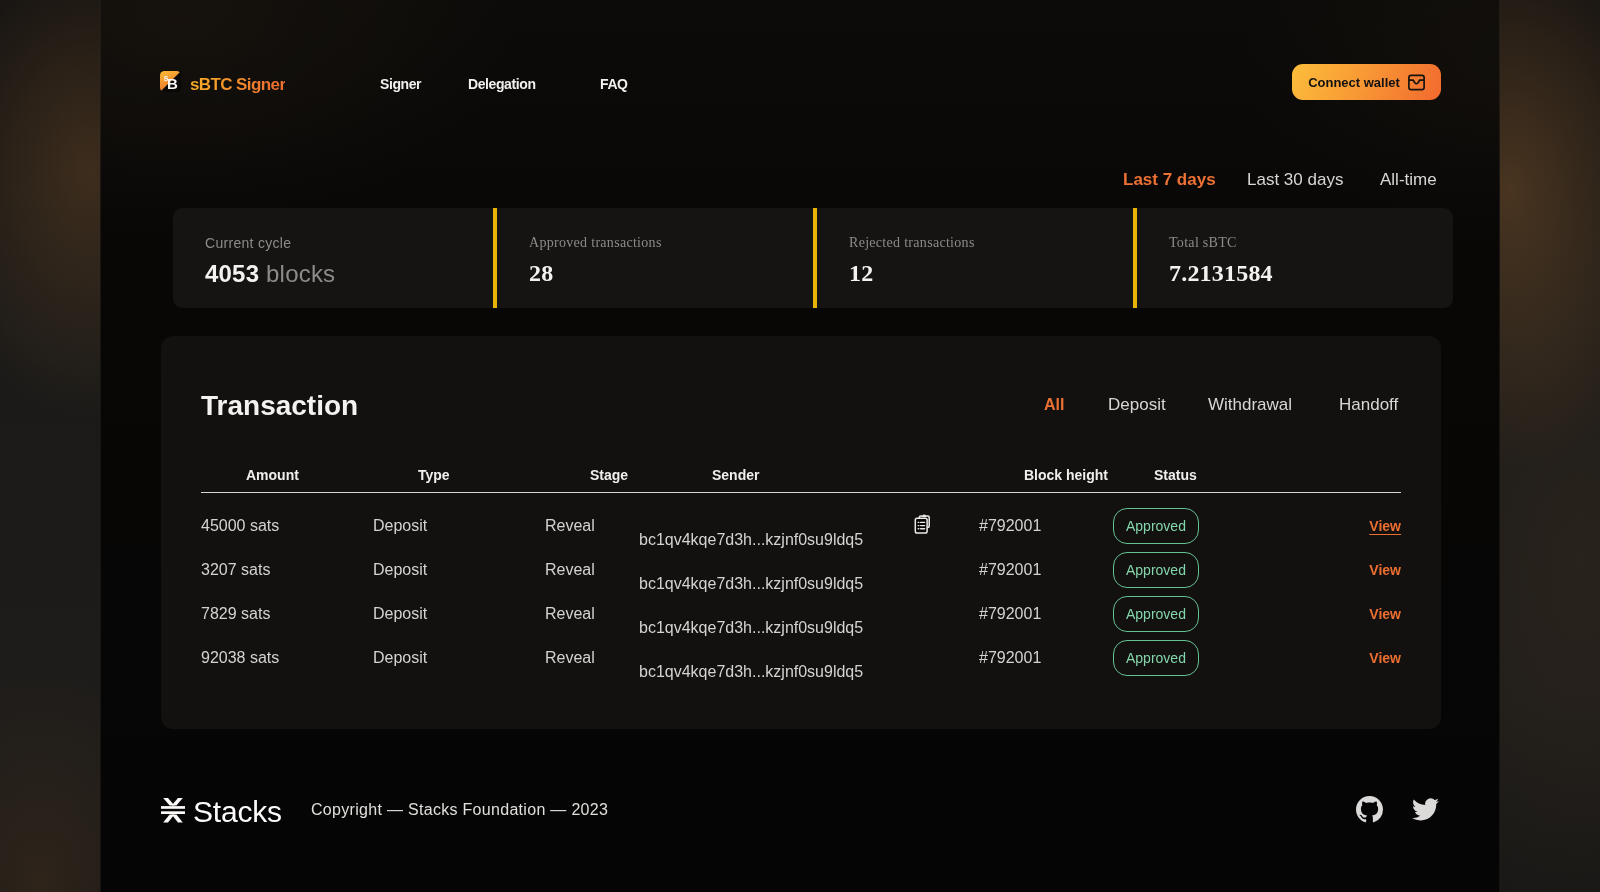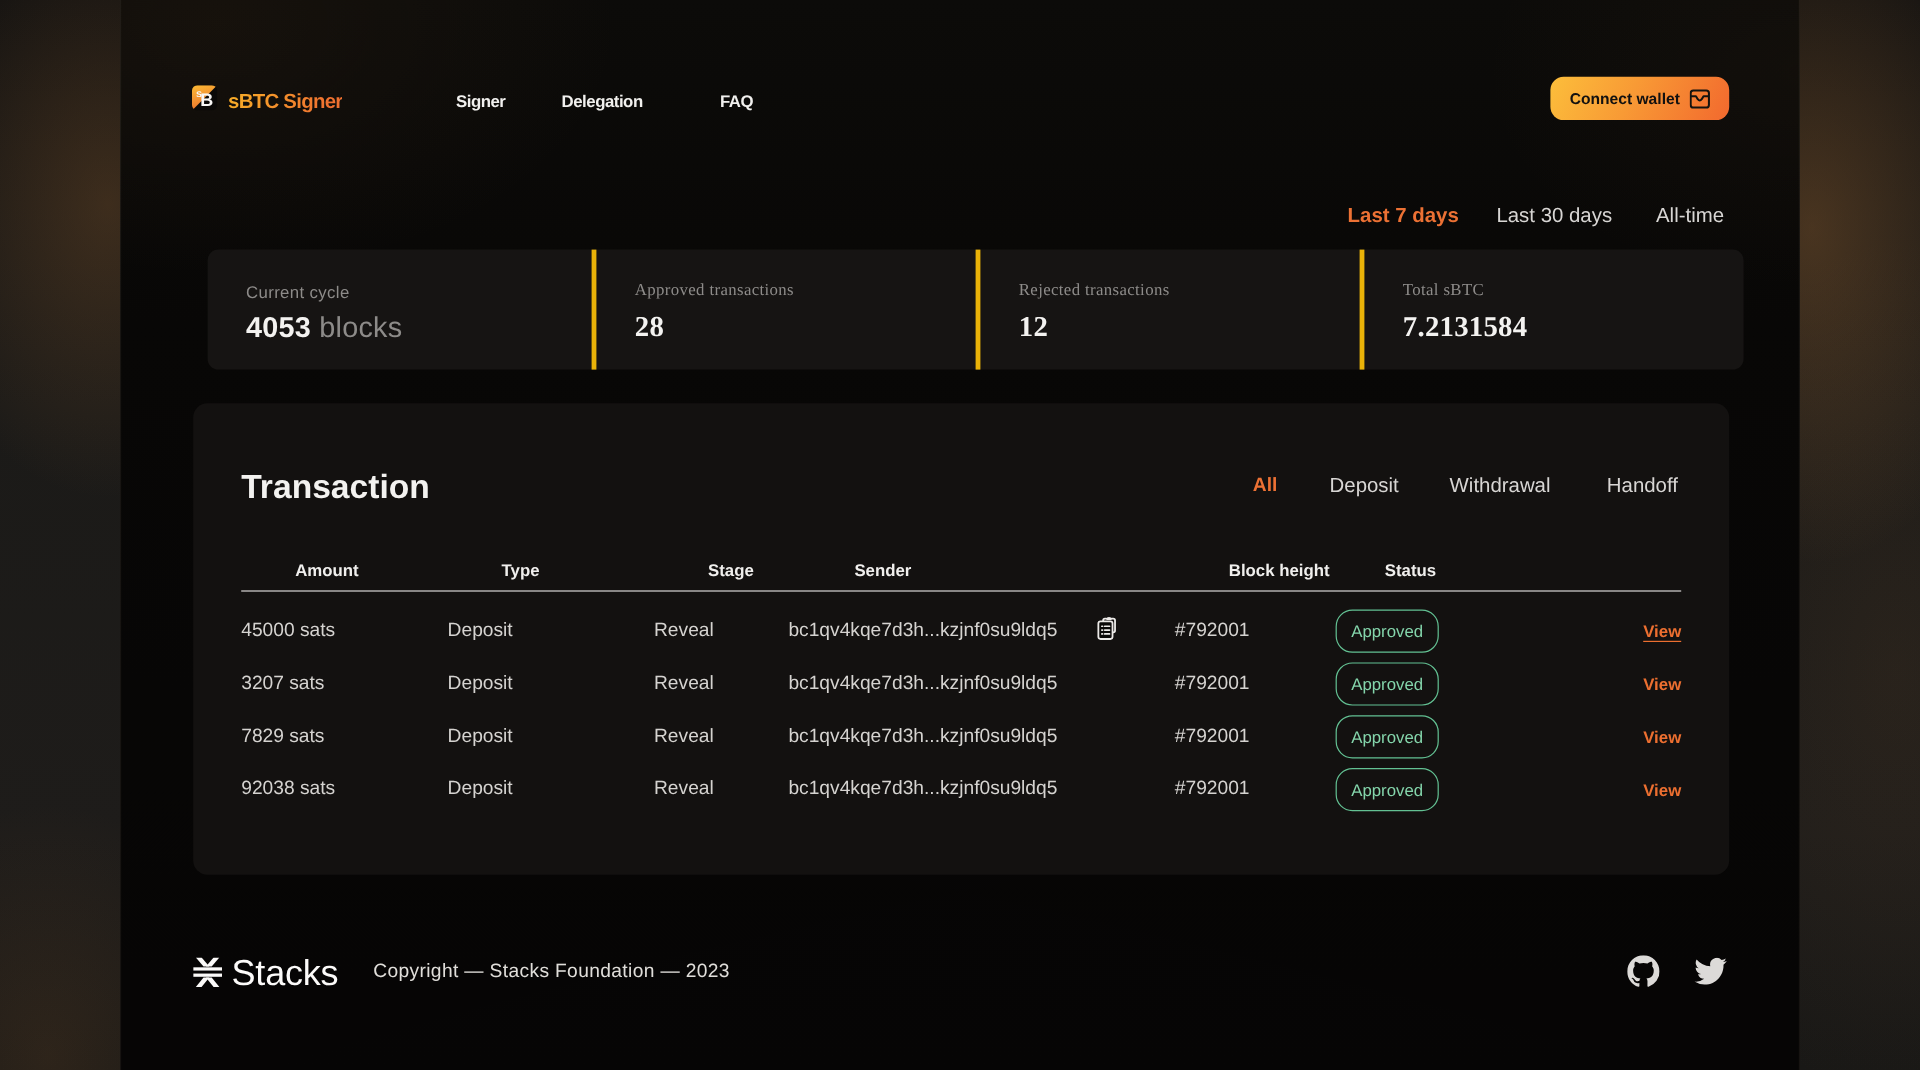--- a/index.html
+++ b/index.html
@@ -77,21 +77,21 @@
   .txtabs .f2 { left:1007px; }
   .txtabs .f3 { left:1107px; }
   .txtabs .f4 { left:1238px; }
   .thead span { position:absolute; top:467px; font-size:14px; font-weight:700; color:#f0efed;margin-left:45px; }
   .hline { position:absolute; left:100px; top:492px; width:1200px; height:1px; background:#d8d6d4; }
   .trow { position:absolute; left:100px; width:1200px; height:44px; }
   .trow span { position:absolute; top:50%; transform:translateY(-50%); font-size:16px; color:#d5d3d0; }
   .c-amount { left:0; }
   .c-type { left:172px; }
   .c-stage { left:344px;text-align:center; }
-  .c-sender { left:456px; }
+  .c-sender { left:438px;margin-top:14px; }
   .c-copy { left:712px; top:50% }
   .c-block { left:778px; }
   .trow span.badge {
     position:absolute; left:912px; top:50%; transform:translateY(-50%);
     height:26px; padding:17px 12px; border:1px solid #63c193; border-radius:14px;
     display:flex; align-items:center; font-size:14px; color:#84d5ab;
   }
   .c-view { right:0; left:auto !important; color:#ec6f30 !important; font-weight:700; font-size:14px !important; }
   .c-view.u { text-decoration:underline; text-underline-offset:3px; }
 

